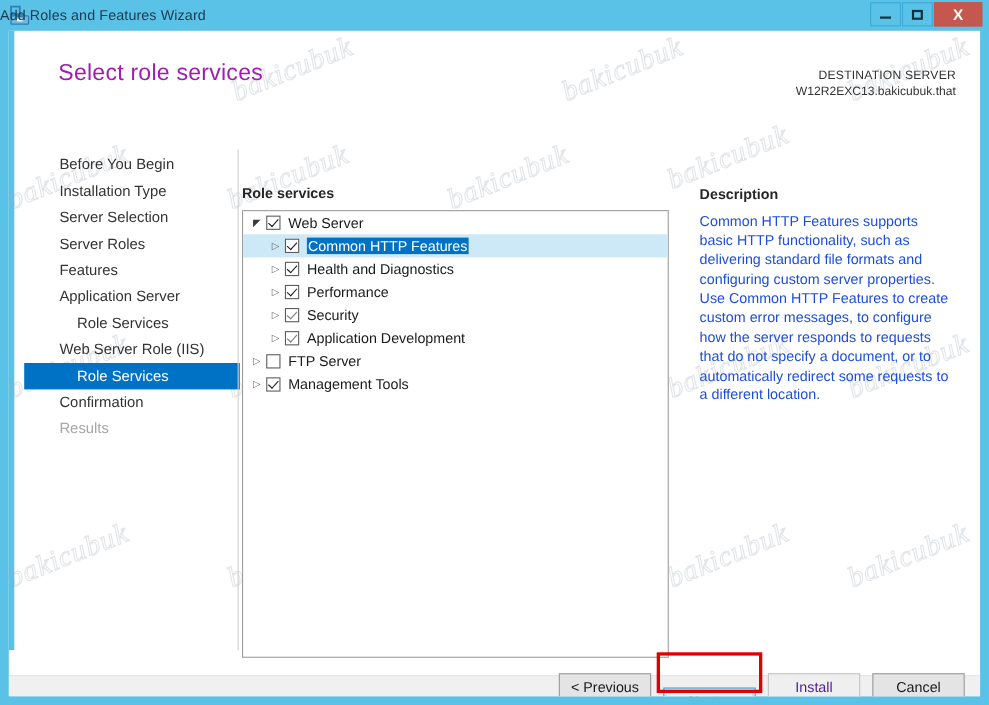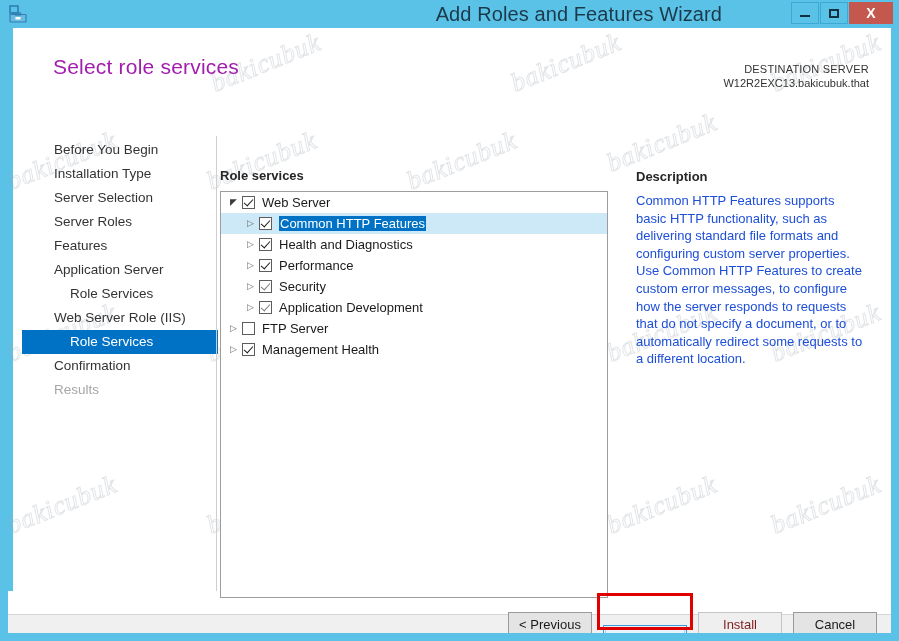--- a/index.html
+++ b/index.html
@@ -36,22 +36,22 @@
     position: absolute;
     left: 8px; top: 4px;
     width: 20px; height: 20px;
   }
   .title-text {
     position: absolute;
     left: 0; top: 0;
     width: 722px;
     height: 28px;
     line-height: 28px;
-    text-align: right;
-    font-size: 20px;
+    text-align: left;
+    font-size: 13px;
     color: #1b3a4b;
     letter-spacing: 0.1px;
   }
   .win-btns {
     position: absolute;
     right: 6px; top: 2px;
     display: flex;
     gap: 1px;
   }
   .win-btn {
@@ -287,21 +287,21 @@
     cursor: pointer;
   }
   .btn.focused {
     border: 1px solid #3a9bd8;
     background: #e8f3fb;
     outline: 1px solid #a8d4ee;
     outline-offset: -3px;
     margin-top: 26px;
   }
   .btn.disabled {
-    color: #7f1d1d;
+    color: #4c1d95;
     background: #efefef;
     border-color: #c4c4c4;
     cursor: default;
   }
   .btn-wrap { position: relative; display: flex; }
   .annot {
     position: absolute;
     left: -6px; top: -6px;
     width: 96px;
     height: 37px;
@@ -440,21 +440,21 @@
 
       <div class="tree-row">
         <span class="twisty">▷</span>
         <span class="cb"></span>
         <span class="tree-label">FTP Server</span>
       </div>
 
       <div class="tree-row">
         <span class="twisty">▷</span>
         <span class="cb checked"></span>
-        <span class="tree-label">Management Health</span>
+        <span class="tree-label">Management Tools</span>
       </div>
 
     </div>
 
     <div class="desc-title">Description</div>
     <div class="desc-body">Common HTTP Features supports basic HTTP functionality, such as delivering standard file formats and configuring custom server properties. Use Common HTTP Features to create custom error messages, to configure how the server responds to requests that do not specify a document, or to automatically redirect some requests to a different location.</div>
 
     <div class="footer-sep"></div>
     <div class="footer"></div>
 

